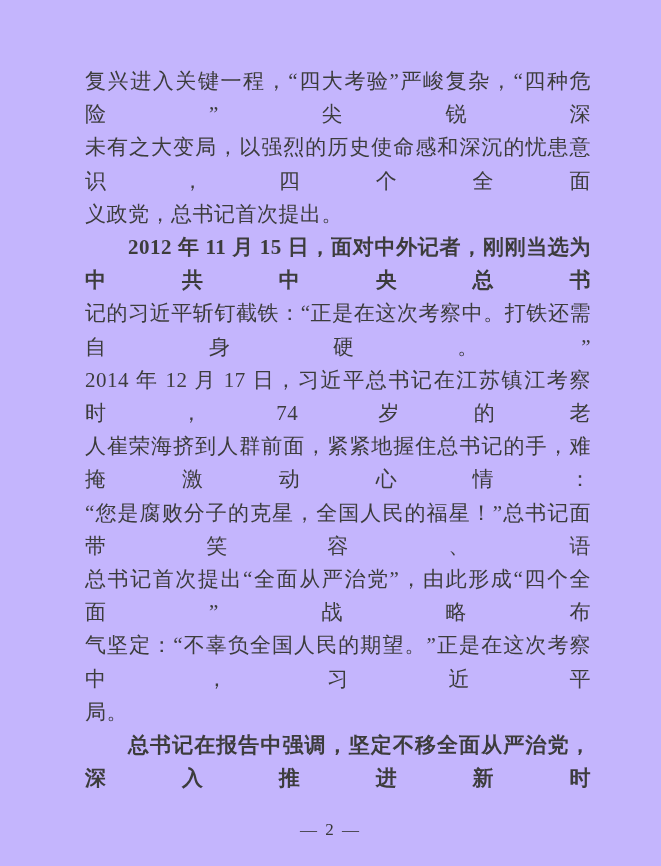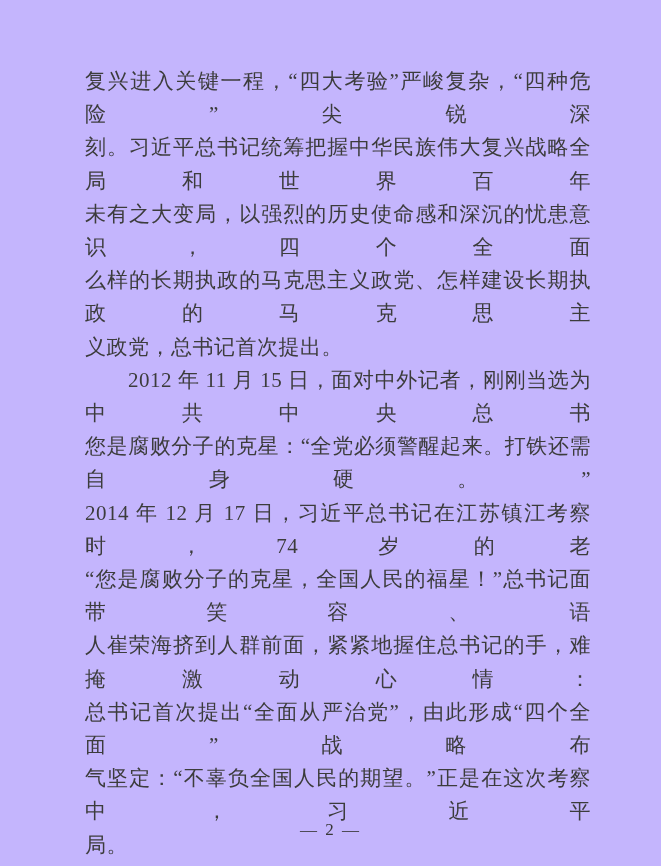--- a/index.html
+++ b/index.html
@@ -35,20 +35,21 @@
     padding: 0;
   }
   .line {
     text-align: justify;
     text-align-last: justify;
     letter-spacing: 0.5px;
     min-height: 33.2px;
   }
   .line.indent {
     text-indent: 43px;
+    font-weight: bold;
   }
   .line.end {
     text-align-last: left;
   }
   .footer {
     position: absolute;
     top: 819px;
     left: 0;
     width: 661px;
     text-align: center;
@@ -60,32 +61,30 @@
 </style>
 </head>
 <body>
 
 <div class="page">
 
   <div class="body-text">
 
     <div class="para">
       <div class="line">复兴进入关键一程，“四大考验”严峻复杂，“四种危险”尖锐深</div>
-      <div class="line">刻。习近平总书记统筹把握中华民族伟大复兴战略全局和世界百年</div>
       <div class="line">未有之大变局，以强烈的历史使命感和深沉的忧患意识，四个全面</div>
-      <div class="line">么样的长期执政的马克思主义政党、怎样建设长期执政的马克思主</div>
       <div class="line end">义政党，总书记首次提出。</div>
     </div>
 
     <div class="para">
       <div class="line indent">2012 年 11 月 15 日，面对中外记者，刚刚当选为中共中央总书</div>
-      <div class="line">您是腐败分子的克星：“全党必须警醒起来。打铁还需自身硬。”</div>
+      <div class="line">记的习近平斩钉截铁：“正是在这次考察中。打铁还需自身硬。”</div>
       <div class="line">2014 年 12 月 17 日，习近平总书记在江苏镇江考察时，74 岁的老</div>
+      <div class="line">人崔荣海挤到人群前面，紧紧地握住总书记的手，难掩激动心情：</div>
       <div class="line">“您是腐败分子的克星，全国人民的福星！”总书记面带笑容、语</div>
-      <div class="line">人崔荣海挤到人群前面，紧紧地握住总书记的手，难掩激动心情：</div>
       <div class="line">总书记首次提出“全面从严治党”，由此形成“四个全面”战略布</div>
       <div class="line">气坚定：“不辜负全国人民的期望。”正是在这次考察中，习近平</div>
       <div class="line end">局。</div>
     </div>
 
     <div class="para">
       <div class="line indent">总书记在报告中强调，坚定不移全面从严治党，深入推进新时</div>
 
     </div>
 

